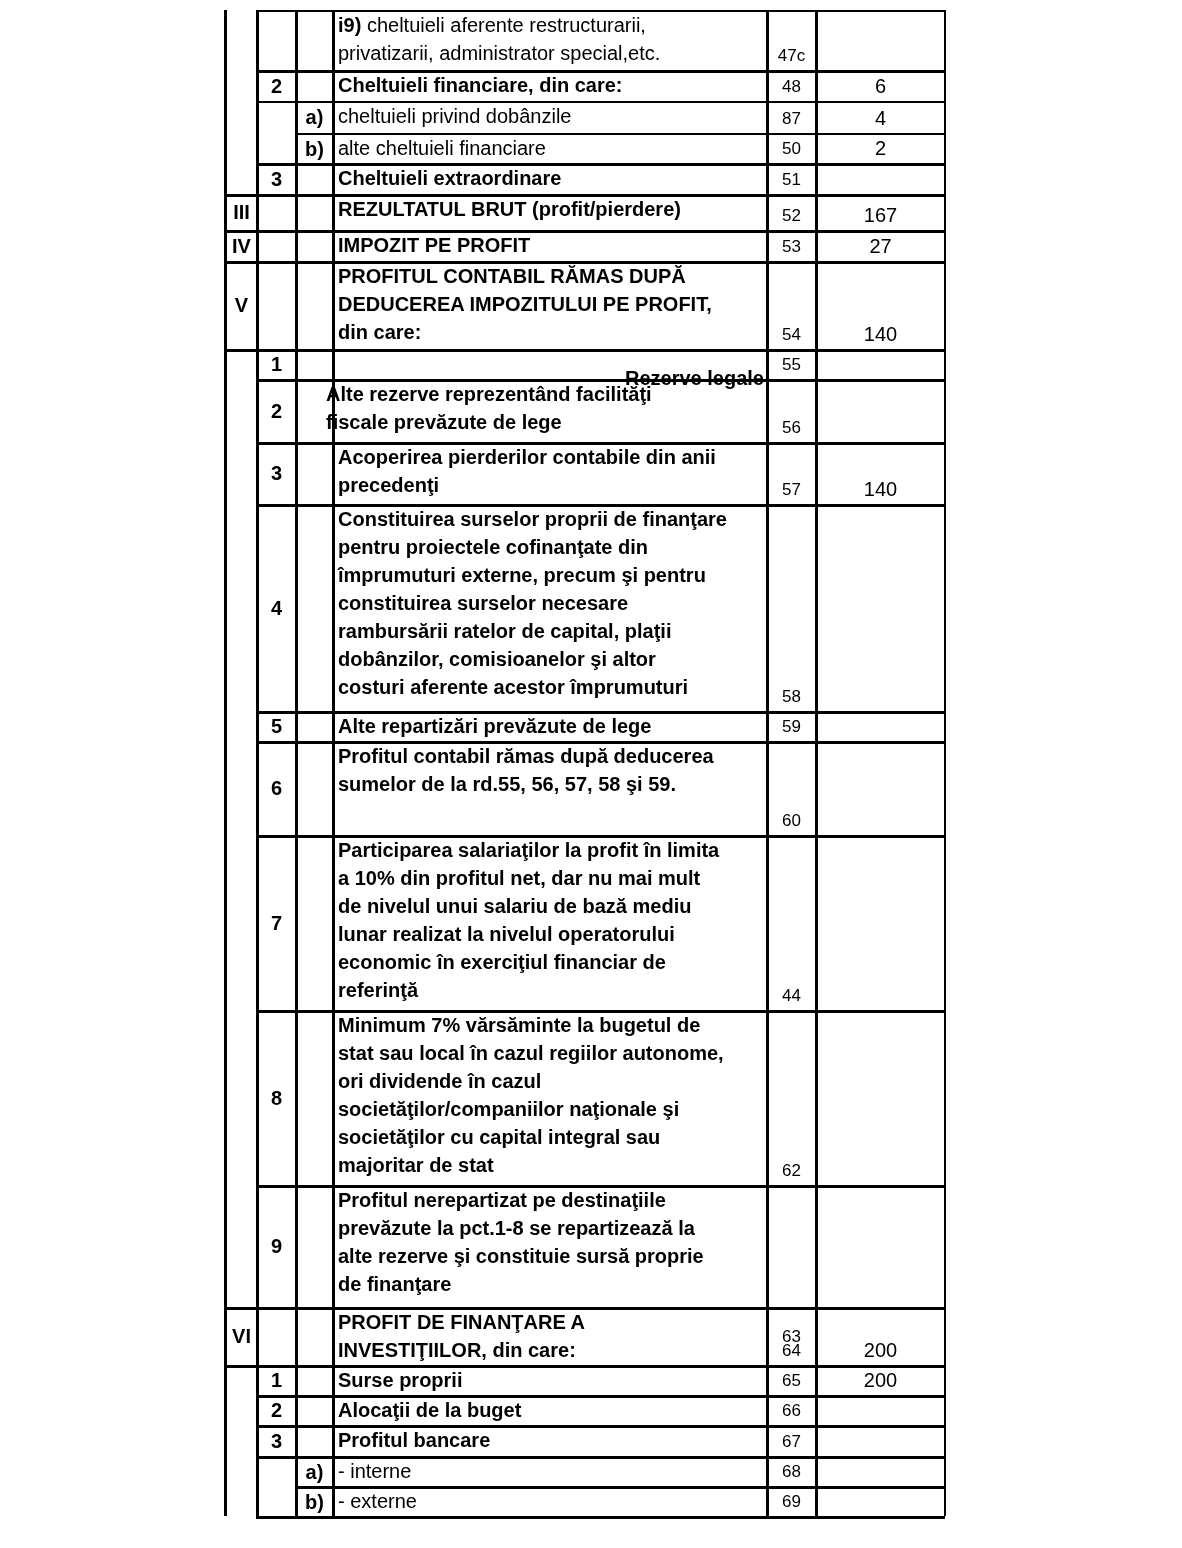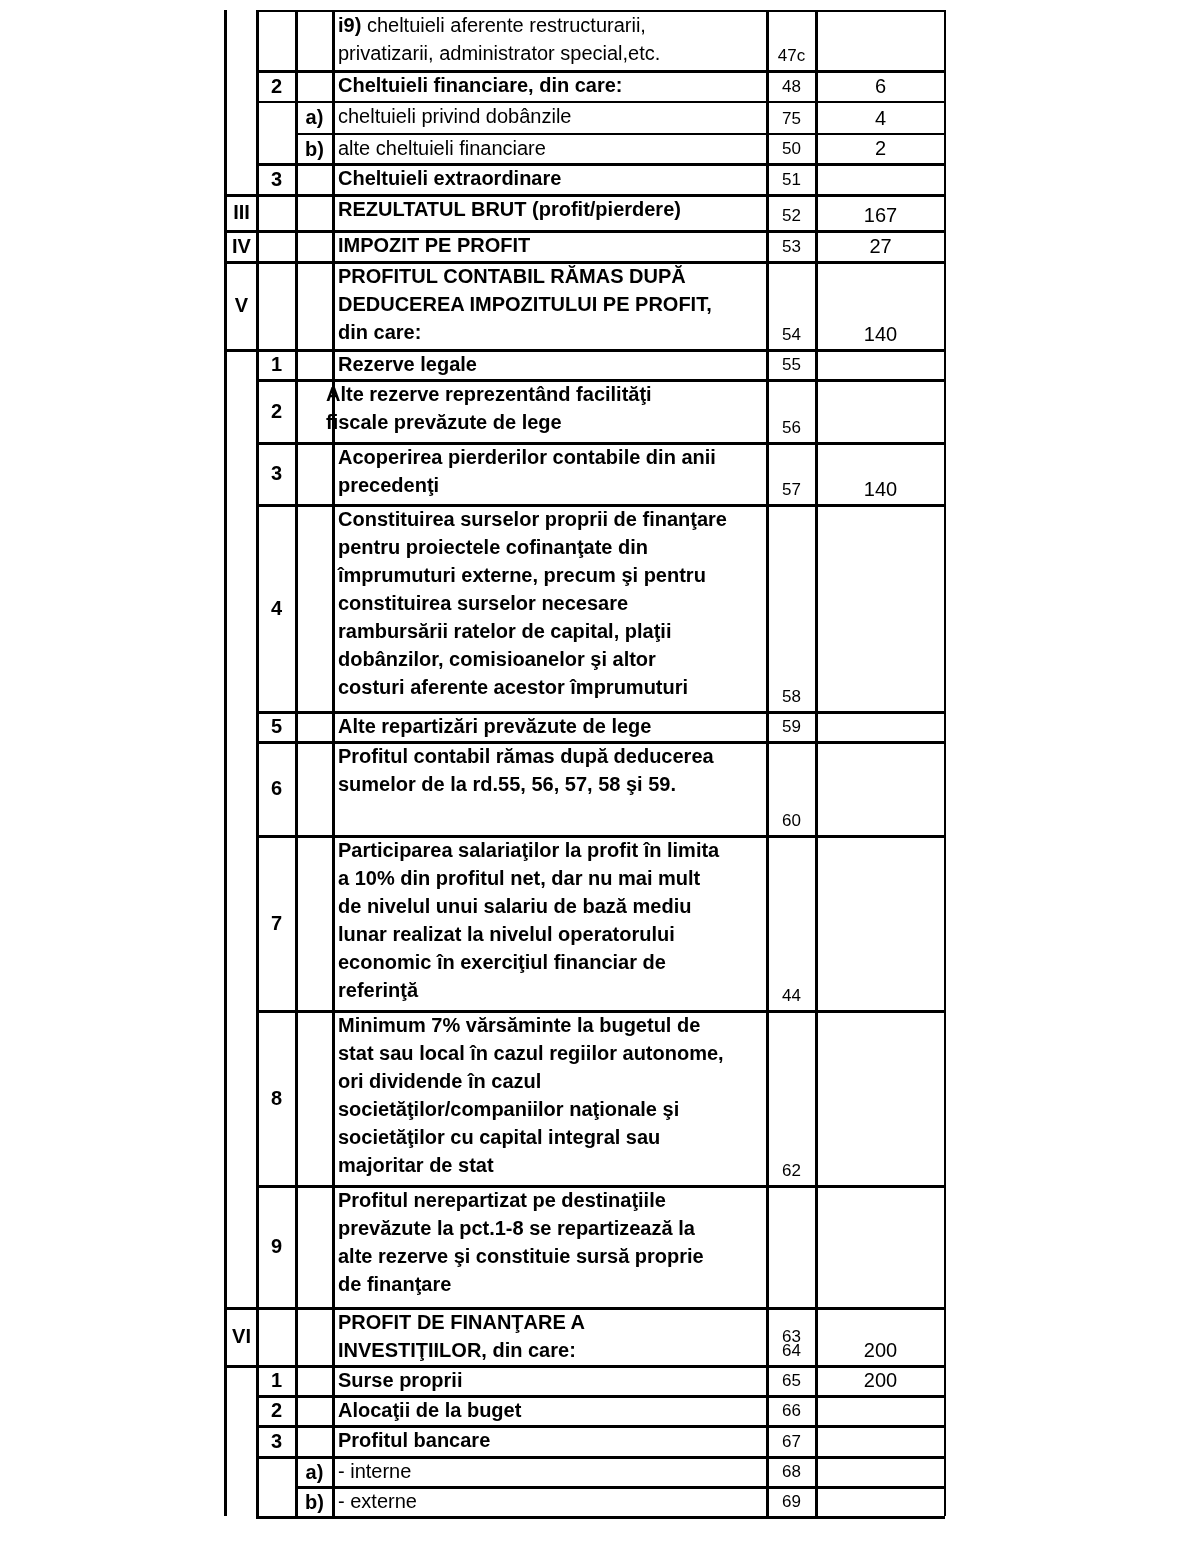--- a/index.html
+++ b/index.html
@@ -45,21 +45,21 @@
     <div class="hline" style="left: 257px; top: 101px; width: 689px; height: 2px;"></div>
     <div class="vline" style="left: 256px; top: 101px; width: 3px; height: 32px;"></div>
     <div class="vline" style="left: 295px; top: 101px; width: 3px; height: 32px;"></div>
     <div class="vline" style="left: 332px; top: 101px; width: 3px; height: 32px;"></div>
     <div class="vline" style="left: 766px; top: 101px; width: 3px; height: 32px;"></div>
     <div class="vline" style="left: 815px; top: 101px; width: 3px; height: 32px;"></div>
     <div class="vline" style="left: 944px; top: 101px; width: 2px; height: 32px;"></div>
     <div class="cell" style="left: 226px; top: 101px; width: 719px; height: 32px;"></div>
     <div class="txt b center" style="left: 296px; width: 37px; top: 103px;">a)</div>
     <div class="txt" style="left: 338px; width: 426px; top: 102px;">cheltuieli privind dobânzile</div>
-    <div class="txt code" style="left: 767px; width: 49px; top: 105px;">75</div>
+    <div class="txt code" style="left: 767px; width: 49px; top: 105px;">87</div>
     <div class="txt val" style="left: 816px; width: 129px; top: 104px;">4</div>
     <div class="hline" style="left: 296px; top: 133px; width: 650px; height: 2px;"></div>
     <div class="vline" style="left: 256px; top: 133px; width: 3px; height: 30px;"></div>
     <div class="vline" style="left: 295px; top: 133px; width: 3px; height: 30px;"></div>
     <div class="vline" style="left: 332px; top: 133px; width: 3px; height: 30px;"></div>
     <div class="vline" style="left: 766px; top: 133px; width: 3px; height: 30px;"></div>
     <div class="vline" style="left: 815px; top: 133px; width: 3px; height: 30px;"></div>
     <div class="vline" style="left: 944px; top: 133px; width: 2px; height: 30px;"></div>
     <div class="cell" style="left: 226px; top: 133px; width: 719px; height: 30px;"></div>
     <div class="txt b center" style="left: 296px; width: 37px; top: 135px;">b)</div>
@@ -120,21 +120,21 @@
     <div class="txt val" style="left: 816px; width: 129px; top: 320px;">140</div>
     <div class="hline" style="left: 226px; top: 349px; width: 720px; height: 3px;"></div>
     <div class="vline" style="left: 256px; top: 349px; width: 3px; height: 30px;"></div>
     <div class="vline" style="left: 295px; top: 349px; width: 3px; height: 30px;"></div>
     <div class="vline" style="left: 332px; top: 349px; width: 3px; height: 30px;"></div>
     <div class="vline" style="left: 766px; top: 349px; width: 3px; height: 30px;"></div>
     <div class="vline" style="left: 815px; top: 349px; width: 3px; height: 30px;"></div>
     <div class="vline" style="left: 944px; top: 349px; width: 2px; height: 30px;"></div>
     <div class="cell" style="left: 226px; top: 349px; width: 719px; height: 30px;"></div>
     <div class="txt b center" style="left: 257px; width: 39px; top: 350px;">1</div>
-    <div class="txt b" style="left: 338px; width: 426px; top: 350px;">Rezerve legale</div>
+    <div class="txt b" style="left: 338px; width: 426px; top: 364px; text-align: right;">Rezerve legale</div>
     <div class="txt code" style="left: 767px; width: 49px; top: 351px;">55</div>
     <div class="hline" style="left: 257px; top: 379px; width: 689px; height: 3px;"></div>
     <div class="vline" style="left: 256px; top: 379px; width: 3px; height: 63px;"></div>
     <div class="vline" style="left: 295px; top: 379px; width: 3px; height: 63px;"></div>
     <div class="vline" style="left: 332px; top: 379px; width: 3px; height: 63px;"></div>
     <div class="vline" style="left: 766px; top: 379px; width: 3px; height: 63px;"></div>
     <div class="vline" style="left: 815px; top: 379px; width: 3px; height: 63px;"></div>
     <div class="vline" style="left: 944px; top: 379px; width: 2px; height: 63px;"></div>
     <div class="cell" style="left: 226px; top: 379px; width: 719px; height: 63px;"></div>
     <div class="txt b center" style="left: 257px; width: 39px; top: 396.5px;">2</div>

